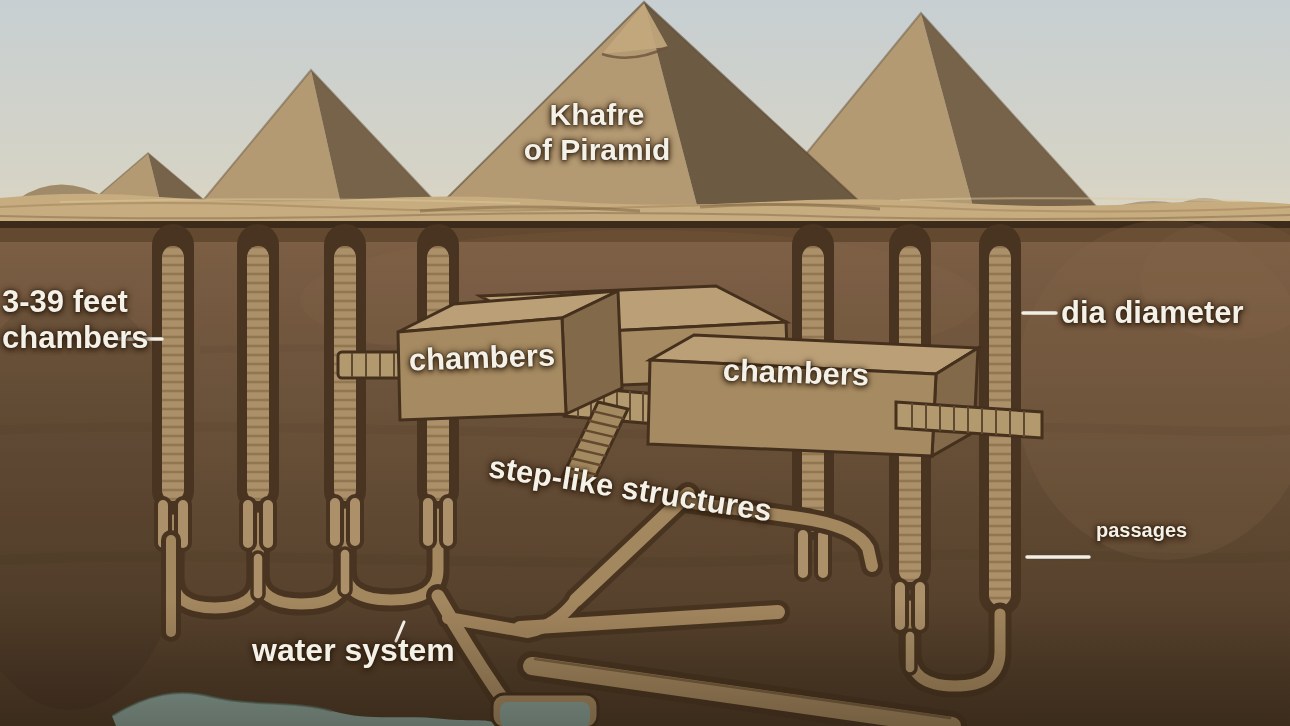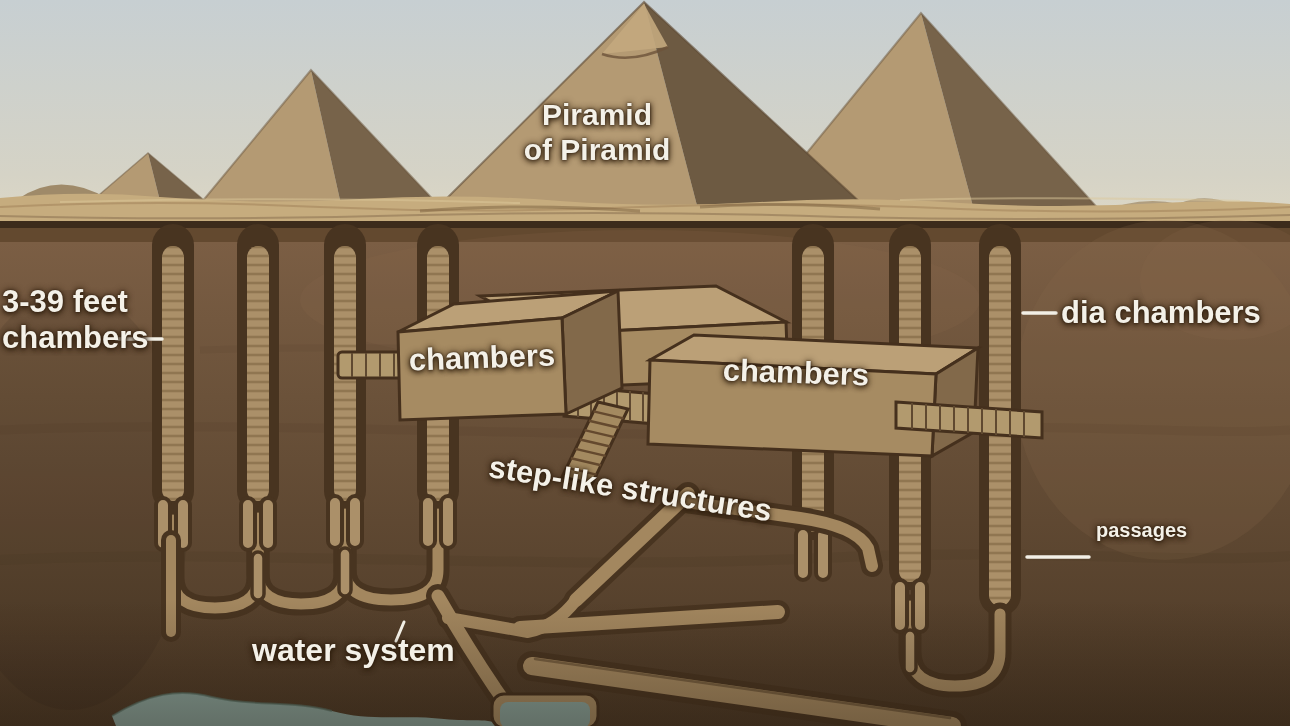--- a/index.html
+++ b/index.html
@@ -227,31 +227,31 @@
 
   <g stroke-linecap="round" style="stroke:var(--leader)" fill="none">
     <line x1="116" y1="339" x2="162" y2="339" stroke-width="3.5"></line>
     <line x1="1023" y1="313" x2="1056" y2="313" stroke-width="3.5"></line>
     <line x1="1027" y1="557" x2="1089" y2="557" stroke-width="3.5"></line>
     <line x1="396" y1="641" x2="404" y2="622" stroke-width="3"></line>
   </g>
 </svg>
 
 <div class="lbl" id="khafre-title">
-  <div>Piramid</div>
+  <div>Khafre</div>
   <div>of Piramid</div>
 </div>
 
 <div class="lbl" id="left-diam">
   <div>3-39 feet</div>
   <div>chambers</div>
 </div>
 
 <div class="lbl" id="right-diam">
-  <div>dia chambers</div>
+  <div>dia diameter</div>
 </div>
 
 <div class="lbl" id="chl">chambers</div>
 <div class="lbl" id="chr">chambers</div>
 <div class="lbl" id="steplbl">step-like structures</div>
 <div class="lbl" id="passlbl">passages</div>
 <div class="lbl" id="waterlbl">water system</div>
 </div>
 
 </body></html>

